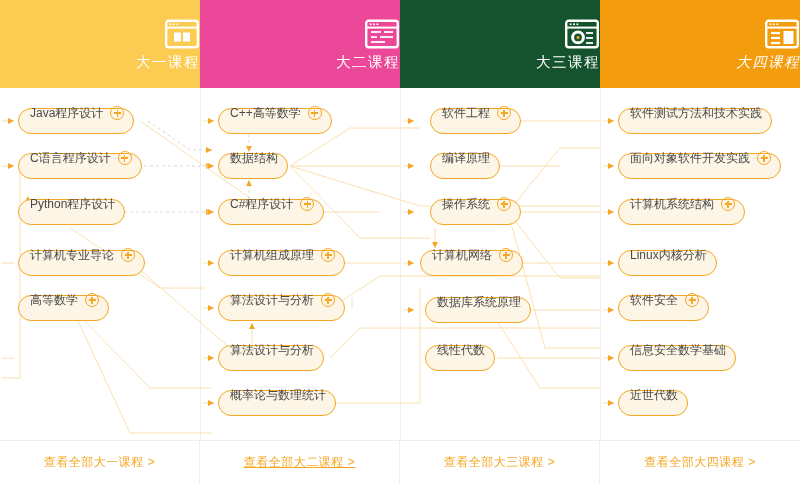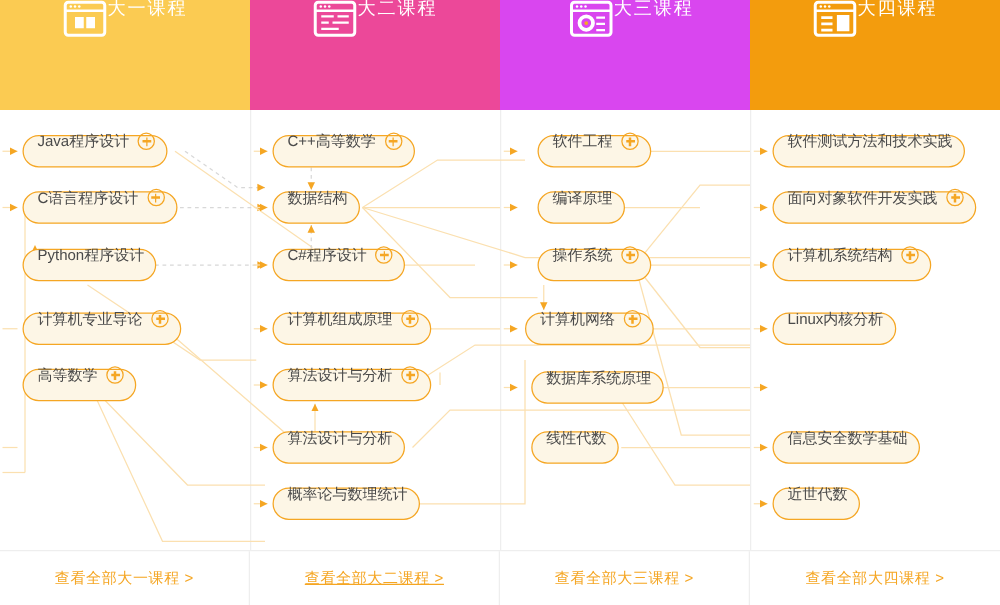--- a/index.html
+++ b/index.html
@@ -19,22 +19,22 @@
   
   .header-band {
     position: absolute; top: 0; left: 0;
     width: 800px; height: 88px;
     display: flex;
   }
   .header-col {
     flex: 1 1 200px;
     height: 88px;
     display: flex;
-    flex-direction: row;
-    align-items: flex-start;
+    flex-direction: column;
+    align-items: flex-end;
     justify-content: center;
     position: relative;
   }
   .hdr-icon {
     width: 36px; height: 30px;
     margin-bottom: 6px;
     display: block;
   }
   .hdr-label {
     color: #ffffff;
@@ -148,37 +148,37 @@
           <circle cx="13.4" cy="5.2" r="1" fill="#ffffff"></circle>
         <line x1="7" y1="13" x2="17" y2="13" stroke="#ffffff" stroke-width="1.8"></line>
         <line x1="20" y1="13" x2="29" y2="13" stroke="#ffffff" stroke-width="1.8"></line>
         <line x1="7" y1="18" x2="13" y2="18" stroke="#ffffff" stroke-width="1.8"></line>
         <line x1="16" y1="18" x2="29" y2="18" stroke="#ffffff" stroke-width="1.8"></line>
         <line x1="7" y1="23" x2="21" y2="23" stroke="#ffffff" stroke-width="1.8"></line>
       </svg>
       <div class="hdr-label">大二课程</div>
     </div>
 
-    <div class="header-col" style="background: #d946ef; padding-left: 10px;">
+    <div class="header-col" style="background: #14532d; padding-left: 10px;">
       <svg class="hdr-icon" viewBox="0 0 36 30">
         <rect x="2.2" y="1.8" width="31.6" height="26.4" rx="2.4" fill="none" stroke="#ffffff" stroke-width="2.4"></rect>
         <line x1="2.2" y1="8.6" x2="33.8" y2="8.6" stroke="#ffffff" stroke-width="2"></line>
         <circle cx="6.6" cy="5.2" r="1" fill="#ffffff"></circle>
           <circle cx="10" cy="5.2" r="1" fill="#ffffff"></circle>
           <circle cx="13.4" cy="5.2" r="1" fill="#ffffff"></circle>
         <circle cx="14" cy="18.4" r="5.4" fill="none" stroke="#ffffff" stroke-width="3"></circle>
         <circle cx="14" cy="18.4" r="1.5" fill="#f6ac1c"></circle>
         <line x1="22" y1="14" x2="29" y2="14" stroke="#ffffff" stroke-width="1.8"></line>
         <line x1="22" y1="19" x2="29" y2="19" stroke="#ffffff" stroke-width="1.8"></line>
         <line x1="22" y1="24" x2="29" y2="24" stroke="#ffffff" stroke-width="1.8"></line>
       </svg>
       <div class="hdr-label">大三课程</div>
     </div>
 
-    <div class="header-col" style="background: rgb(243, 156, 13);">
+    <div class="header-col" style="background: rgb(243, 156, 13); font-style: italic;">
       <svg class="hdr-icon" viewBox="0 0 36 30">
         <rect x="2.2" y="1.8" width="31.6" height="26.4" rx="2.4" fill="none" stroke="#ffffff" stroke-width="2.4"></rect>
         <line x1="2.2" y1="8.6" x2="33.8" y2="8.6" stroke="#ffffff" stroke-width="2"></line>
         <circle cx="6.6" cy="5.2" r="1" fill="#ffffff"></circle>
           <circle cx="10" cy="5.2" r="1" fill="#ffffff"></circle>
           <circle cx="13.4" cy="5.2" r="1" fill="#ffffff"></circle>
         <line x1="7" y1="14" x2="16" y2="14" stroke="#ffffff" stroke-width="2.2"></line>
         <line x1="7" y1="19" x2="16" y2="19" stroke="#ffffff" stroke-width="2.2"></line>
         <line x1="7" y1="24" x2="16" y2="24" stroke="#ffffff" stroke-width="2.2"></line>
         <rect x="19.5" y="12" width="10" height="13" fill="#ffffff"></rect>
@@ -359,20 +359,24 @@
       <span class="node-label">面向对象软件开发实践</span>
       <span class="plus"></span>
     </div>
     <div class="node" style="left:618px; top:111px">
       <span class="node-label">计算机系统结构</span>
       <span class="plus"></span>
     </div>
     <div class="node" style="left:618px; top:162px">
       <span class="node-label">Linux内核分析</span>
     </div>
+    <div class="node" style="left:618px; top:207px">
+      <span class="node-label">软件安全</span>
+      <span class="plus"></span>
+    </div>
     <div class="node" style="left:618px; top:257px">
       <span class="node-label">信息安全数学基础</span>
     </div>
     <div class="node" style="left:618px; top:302px">
       <span class="node-label">近世代数</span>
     </div>
   </div>
 
   <div class="footer">
     <div class="footer-col">

